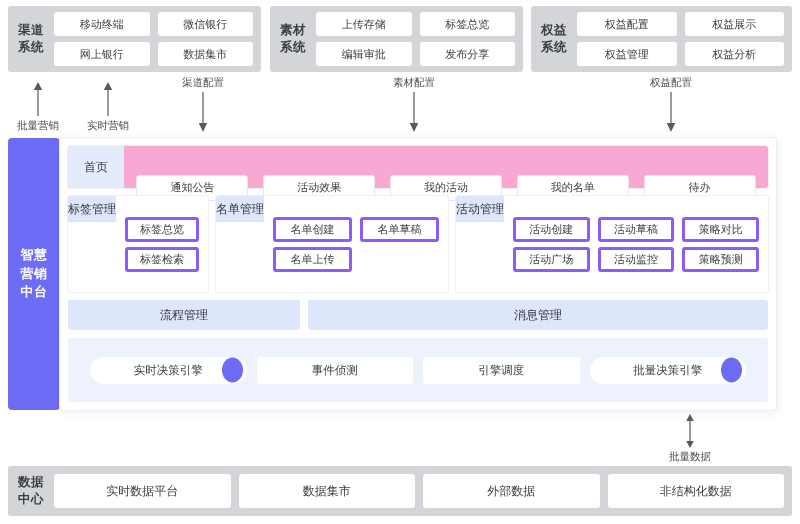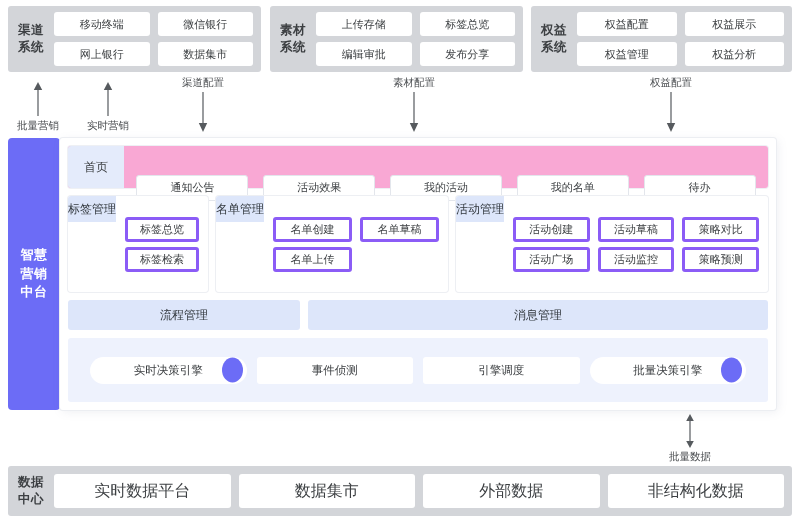--- a/index.html
+++ b/index.html
@@ -212,21 +212,21 @@
     background: #6c6cf6;
   }
 
   
   #datacenter { left: 8px; top: 466px; width: 784px; height: 50px; }
   #datacenter .band-grid {
     grid-template-columns: repeat(4, 1fr);
     gap: 8px;
     padding: 7px 8px 7px 0;
   }
-  #datacenter .chip { height: 34px; font-size: 16px; }
+  #datacenter .chip { height: 34px; font-size: 12px; }
 </style>
 </head>
 <body>
 
 <div id="root">
 
   <div class="grey-band" id="band-channel" style="left:8px; top:6px; width:253px; height:66px;">
     <div class="band-label">
         <div>渠道</div>
         <div>系统</div>

